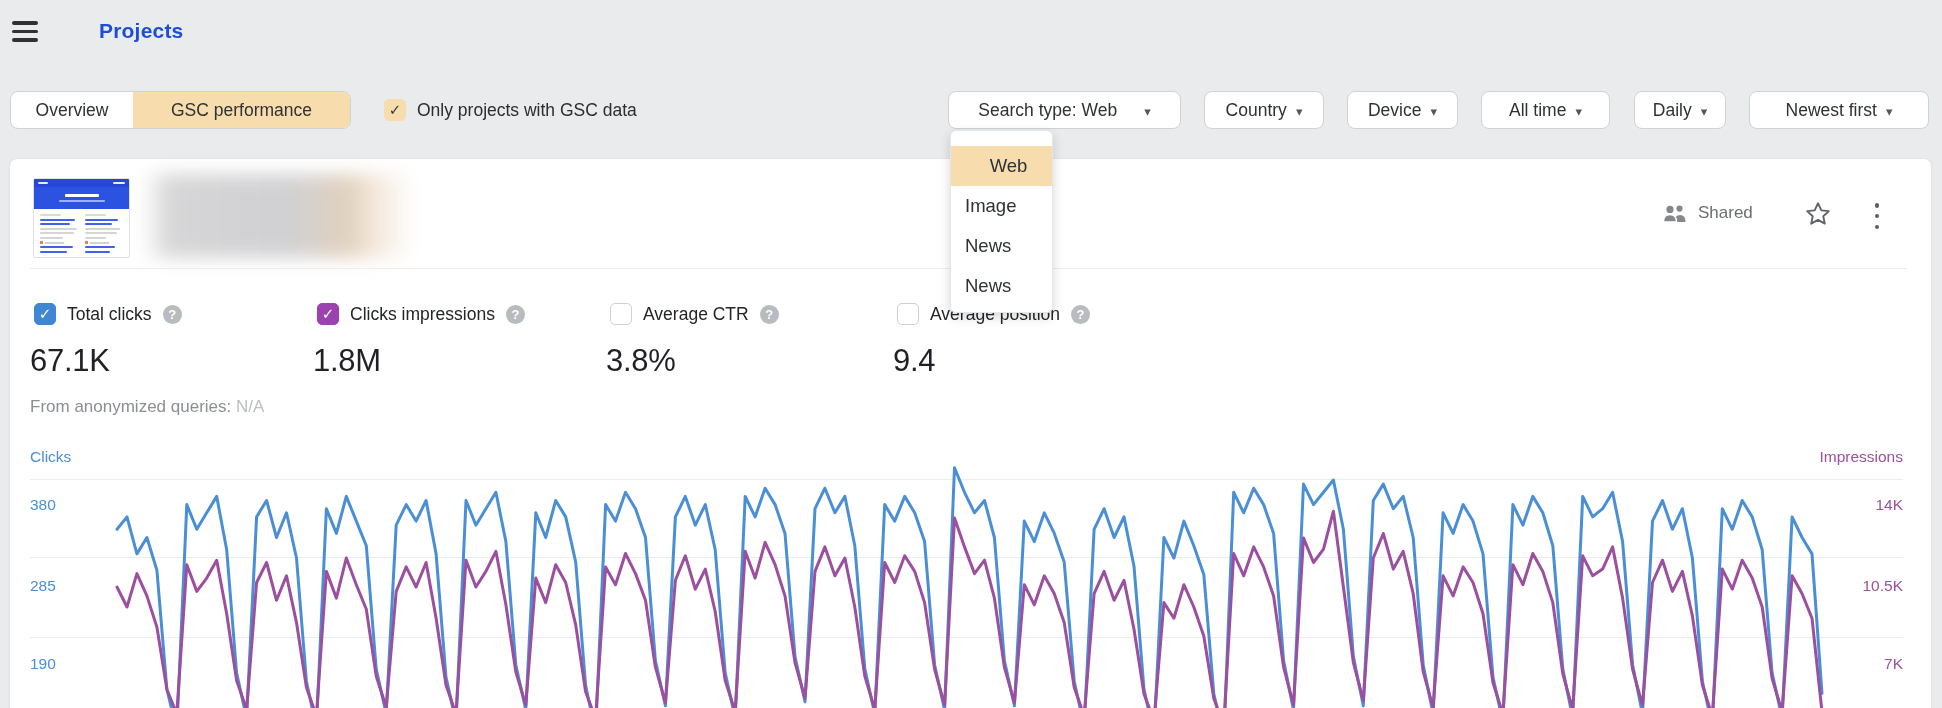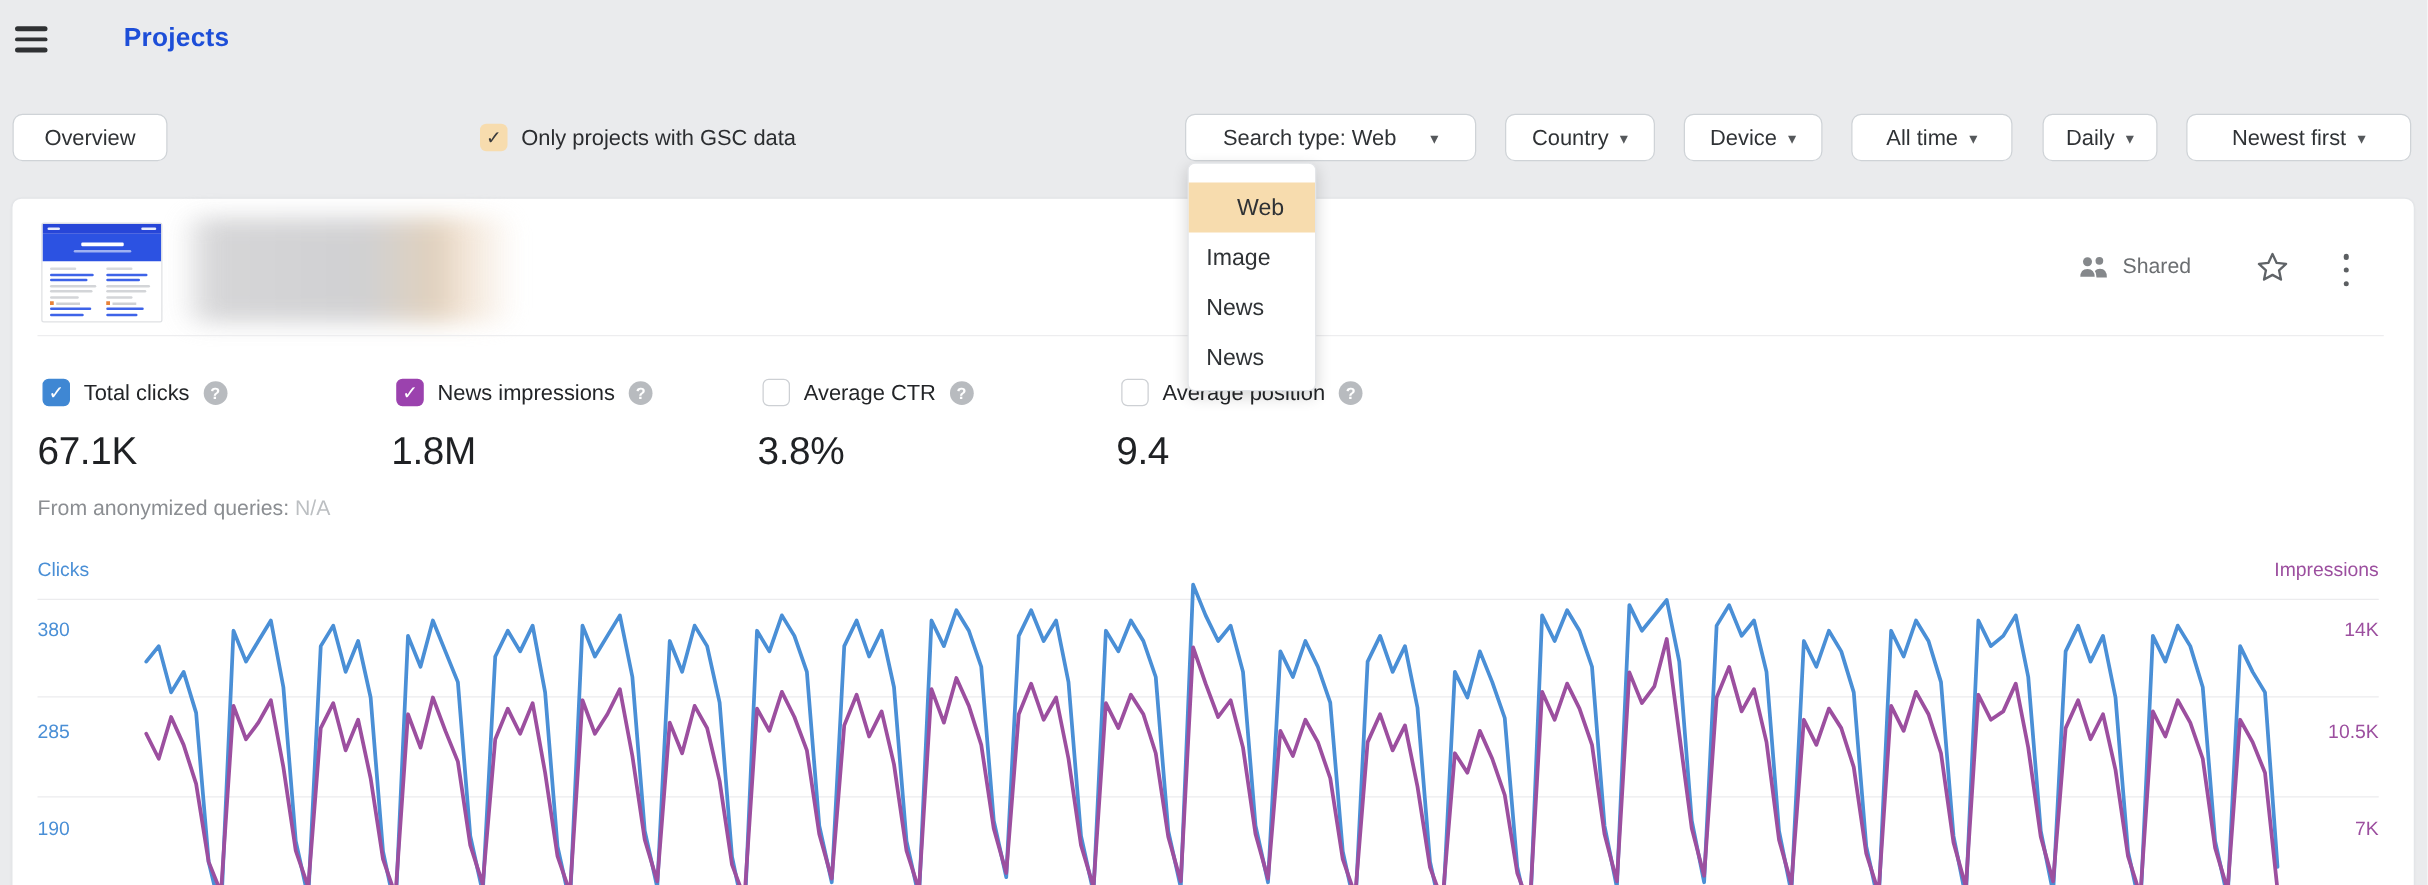--- a/index.html
+++ b/index.html
@@ -103,20 +103,21 @@
 
 <div class="abs hamburger">
     <div></div>
     <div></div>
     <div></div>
   </div>
 <div class="abs page-title">Projects</div>
 
 <div class="abs seg">
   <div class="seg-item seg-o">Overview</div>
+  <div class="seg-item seg-g active">GSC performance</div>
 </div>
 
 <div class="abs gsc-check">
     <span>✓</span>
   </div>
 <div class="abs gsc-check-label">Only projects with GSC data</div>
 
 <div class="abs fbtn" style="left:948px;width:233px;gap:27px;">
   <span>Search type: Web</span>
     <span class="caret">▾</span>
@@ -217,21 +218,21 @@
     <span class="metric-label">Total clicks</span>
     <span class="qicon">?</span>
   </div>
   <div class="metric-value">67.1K</div>
 </div>
 <div class="metric" style="left:317px">
   <div class="metric-head">
     <span class="cb checked" style="background: rgb(155, 66, 174); border-color: rgb(155, 66, 174);">
         <span class="check">✓</span>
       </span>
-    <span class="metric-label">News impressions</span>
+    <span class="metric-label">Clicks impressions</span>
     <span class="qicon">?</span>
   </div>
   <div class="metric-value">1.8M</div>
 </div>
 <div class="metric" style="left:610px">
   <div class="metric-head">
     <span class="cb"></span>
     <span class="metric-label">Average CTR</span>
     <span class="qicon">?</span>
   </div>

